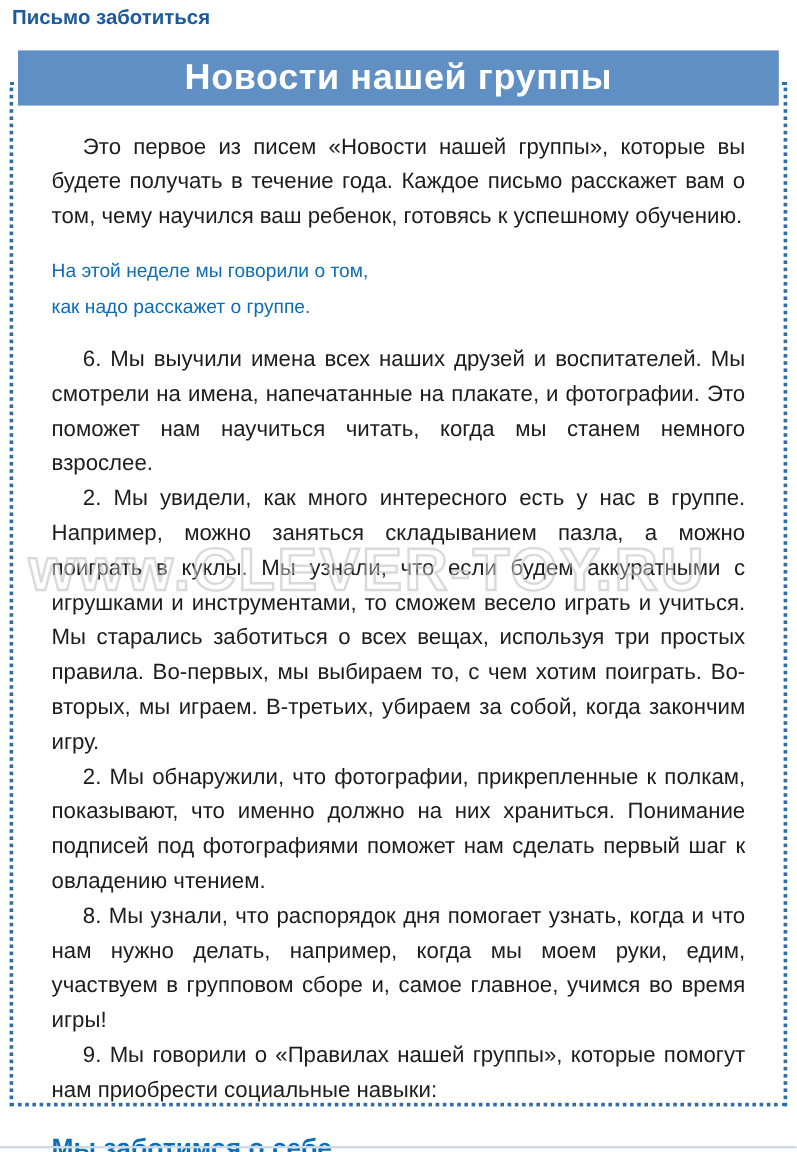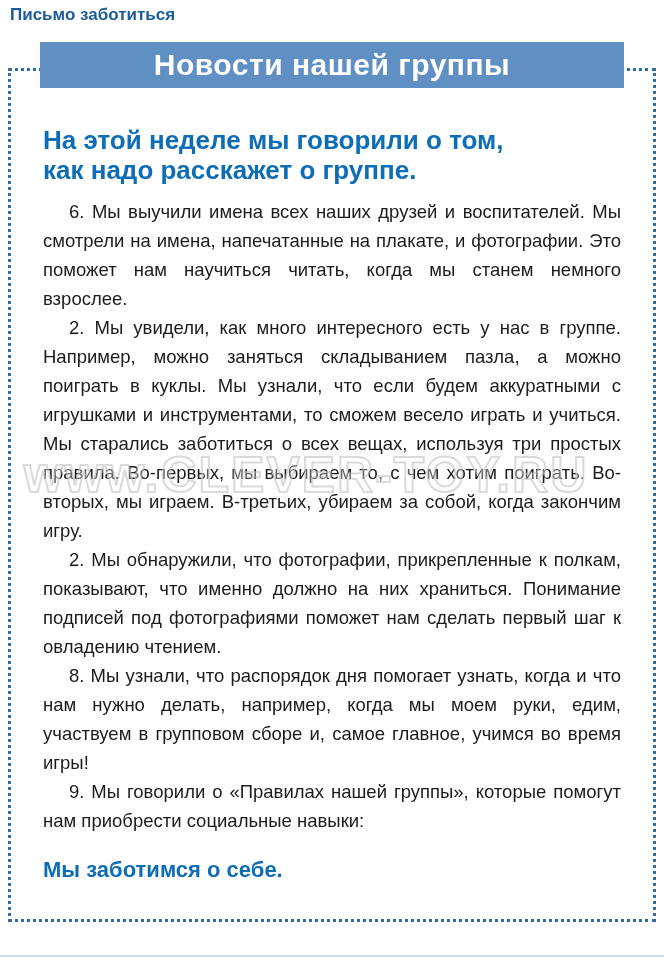--- a/index.html
+++ b/index.html
@@ -33,21 +33,21 @@
     box-sizing: border-box;
     border: 3px dotted var(--dotted-border, #2e6da8);
     padding: 36px 32px 0 32px;
     z-index: 1;
   }
   .banner {
     position: absolute;
     left: 50%;
     transform: translateX(-50%);
     top: 42px;
-    width: 584px;
+    width: 634px;
     height: 46px;
     background: var(--banner-blue, #6090c3);
     color: #ffffff;
     font-size: 30px;
     font-weight: bold;
     text-align: center;
     line-height: 46px;
     z-index: 2;
     letter-spacing: 0.5px;
   }
@@ -56,22 +56,22 @@
     font-size: 18.5px;
     line-height: 29px;
     color: #1c1c1c;
     text-align: justify;
     text-indent: 26px;
   }
   .section-heading {
     margin: 18px 0 12px 0;
   }
   .section-heading .line {
-    font-size: 26px;
-    font-weight: bold;
+    font-size: 16px;
+    font-weight: normal;
     line-height: 30px;
     color: var(--accent-blue, #0d6db6);
   }
   .statements {
     margin: 16px 0 14px 0;
   }
   .statements .line {
     font-size: 22px;
     font-weight: bold;
     line-height: 37px;
@@ -119,20 +119,21 @@
 <body>
 
 <div class="page">
 
   <div class="header-label">Письмо заботиться</div>
 
   <div class="banner">Новости нашей группы</div>
 
   <div class="content-box body-text">
 
+    <p>Это первое из писем «Новости нашей группы», которые вы будете получать в течение года. Каждое письмо расскажет вам о том, чему научился ваш ребенок, готовясь к успешному обучению.</p>
 
     <div class="section-heading">
       <div class="line">На этой неделе мы говорили о том,</div>
       <div class="line">как надо расскажет о группе.</div>
     </div>
 
     <p>6. Мы выучили имена всех наших друзей и воспитателей. Мы смотрели на имена, напечатанные на плакате, и фотографии. Это поможет нам научиться читать, когда мы станем немного взрослее.</p>
     <p>2. Мы увидели, как много интересного есть у нас в группе. Например, можно заняться складыванием пазла, а можно поиграть в куклы. Мы узнали, что если будем аккуратными с игрушками и инструментами, то сможем весело играть и учиться. Мы старались заботиться о всех вещах, используя три простых правила. Во-первых, мы выбираем то, с чем хотим поиграть. Во-вторых, мы играем. В-третьих, убираем за собой, когда закончим игру.</p>
     <p>2. Мы обнаружили, что фотографии, прикрепленные к полкам, показывают, что именно должно на них храниться. Понимание подписей под фотографиями поможет нам сделать первый шаг к овладению чтением.</p>
     <p>8. Мы узнали, что распорядок дня помогает узнать, когда и что нам нужно делать, например, когда мы моем руки, едим, участвуем в групповом сборе и, самое главное, учимся во время игры!</p>

